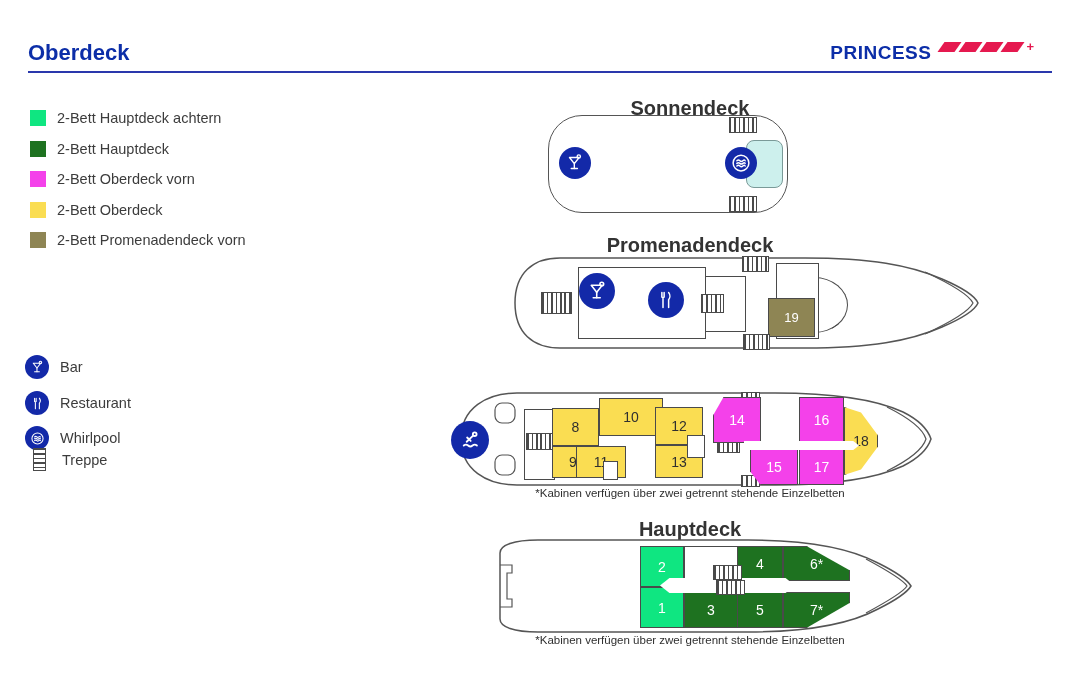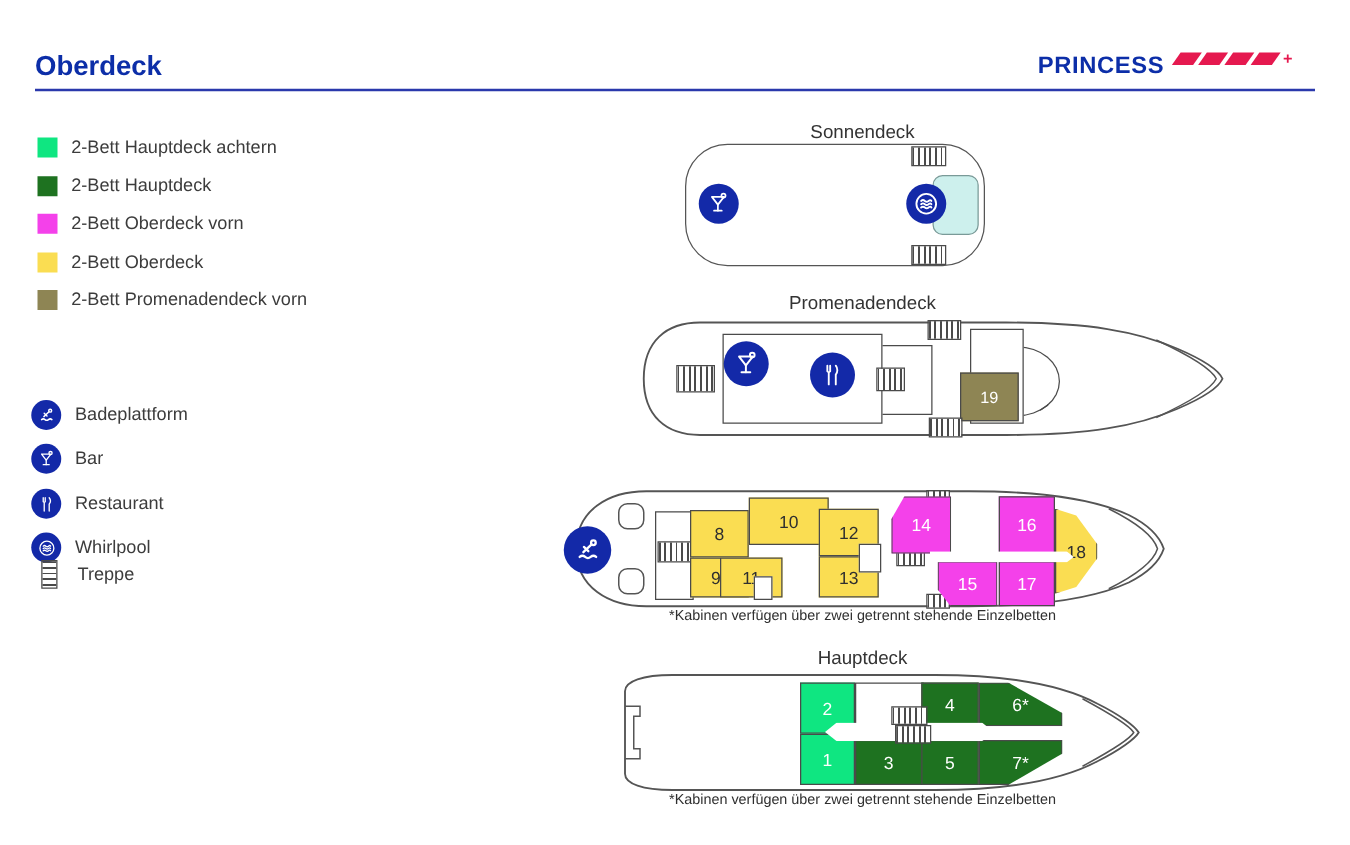--- a/index.html
+++ b/index.html
@@ -19,21 +19,21 @@
   
   .sw{width:16px;height:16px;}
   .legend-row{display:flex;align-items:center;position:absolute;left:30px;}
   .legend-label{margin-left:11px;font-size:14.5px;color:#3c3c3c;}
   .icon-circle{background:#1329a8;border-radius:50%;display:flex;align-items:center;justify-content:center;}
   .ic24{width:24px;height:24px;}
   .stairs{border:1px solid #4a4a4a;background:repeating-linear-gradient(90deg,#4a4a4a 0 1.5px,#fff 1.5px 4.5px);}
   .stairs-h{border:1px solid #4a4a4a;background:repeating-linear-gradient(180deg,#4a4a4a 0 1.5px,#fff 1.5px 4.5px);}
 
   
-  .deck-title{width:200px;left:590px;text-align:center;font-size:15px;color:#333;}
+  .deck-title{width:200px;left:590px;text-align:center;font-size:20px;color:#333;font-weight:bold;}
   .hull-css{background:#fff;border:1.5px solid #555;border-radius:34px;}
   .roombox{background:#fff;border:1.2px solid #4a4a4a;}
   .cabin{border:1px solid #4a4a4a;display:flex;align-items:center;justify-content:center;
          font-size:14px;box-sizing:border-box;}
   .c-yellow{background:#fadd52;color:#2f2f2f;}
   .c-magenta{background:#f441ea;color:#fff;}
   .c-green{background:#0fe681;color:#fff;}
   .c-dgreen{background:#1e7220;color:#fff;}
   .c-olive{background:#8e8554;color:#fff;font-size:13px;}
   .footnote{width:400px;text-align:center;font-size:11.5px;color:#2f2f2f;}
@@ -74,31 +74,20 @@
       <span class="sw" style="background:#fadd52"></span>
       <span class="legend-label">2-Bett Oberdeck</span>
     </div>
     <div class="legend-row" style="top:232px">
       <span class="sw" style="background:#8e8554"></span>
       <span class="legend-label">2-Bett Promenadendeck vorn</span>
     </div>
   </div>
 
   <div class="layer">
-    <div class="legend-row" style="top:320px;left:25px">
-      <span class="icon-circle ic24">
-        <svg width="17" height="17" viewBox="0 0 32 32" fill="none" stroke="#fff" stroke-width="2.2" stroke-linecap="round">
-          <circle cx="21" cy="8.5" r="2.2"></circle>
-            <path d="M18.8 10.6 L11.5 17.5"></path>
-            <path d="M12 12.5 L16.2 16.5"></path>
-          <path d="M8 22 q2.6 -2.2 5.2 0 t5.2 0 t5.2 0"></path>
-        </svg>
-      </span>
-      <span class="legend-label">Badeplattform</span>
-    </div>
     <div class="legend-row" style="top:355px;left:25px">
       <span class="icon-circle ic24">
         <svg width="17" height="17" viewBox="0 0 32 32" fill="none" stroke="#fff" stroke-width="2" stroke-linecap="round" stroke-linejoin="round">
           <path d="M8 8 h14 l-7 9 z"></path>
             <path d="M15 17 v7"></path>
             <path d="M10.5 24 h9"></path>
             <circle cx="21.5" cy="6.5" r="2.4"></circle>
         </svg>
       </span>
       <span class="legend-label">Bar</span>

